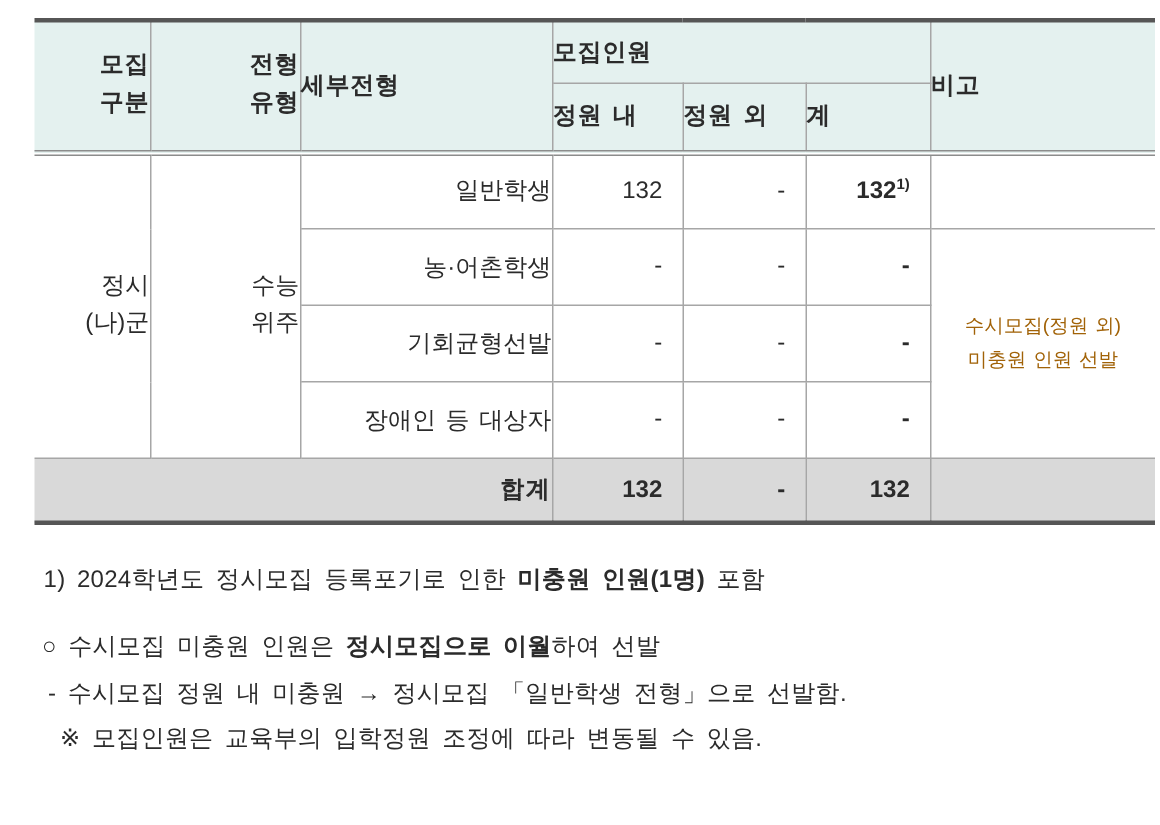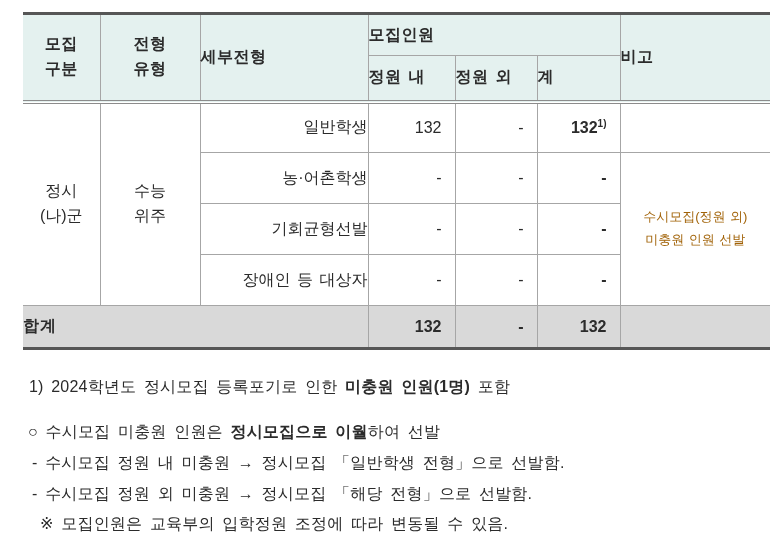--- a/index.html
+++ b/index.html
@@ -21,30 +21,30 @@
     background:#e4f1ef;font-weight:bold;font-size:16px;
     text-align:left;letter-spacing:0.5px;word-spacing:2px;
   }
   .hdr-bottom{border-bottom:4px double #8c8c8c;}
   .tr-h1{height:42px;}
   .tr-h2{height:46px;}
   .tr-body{height:51px;}
   .tr-total{height:43px;}
 
   td{font-size:16px;word-spacing:2px;}
-  .pre{white-space:pre-line;text-align:center;line-height:1.55;}
+  .pre{white-space:pre-line;text-align:right;line-height:1.55;}
   .detail{text-align:right;padding-left:11px;}
   .num{text-align:right;padding-right:13px;padding-left:26px;}
   .total-col{font-weight:bold;}
   .remark{
     font-size:13px;text-align:center;line-height:1.75;
     white-space:pre-line;word-spacing:1px;color:#a16207;
   }
   .tr-total td{background:#d9d9d9;font-weight:bold;}
-  .tr-total .label{text-align:left;letter-spacing:1px;}
+  .tr-total .label{text-align:right;letter-spacing:1px;}
   sup.fn{font-size:10px;font-weight:bold;vertical-align:super;line-height:0;}
 
   .notes{font-size:16px;line-height:21px;word-spacing:3px;letter-spacing:0.2px;}
   .note-1{margin:26px 0 0 6px;}
   .note-2{margin:24px 0 0 5px;}
   .note-dash{margin:10px 0 0 9px;}
   .note-star{margin:9px 0 0 17px;}
   .b{font-weight:bold;}
 </style>
 </head>
@@ -117,17 +117,16 @@
         <td class="num">132</td>
         <td></td>
       </tr>
     </tbody>
   </table>
 
   <div class="notes">
     <div class="note-1"><span>1) 2024학년도 정시모집 등록포기로 인한 </span><span class="b">미충원 인원(1명)</span><span> 포함</span></div>
     <div class="note-2"><span>○ 수시모집 미충원 인원은 </span><span class="b">정시모집으로 이월</span><span>하여 선발</span></div>
     <div class="note-dash">- 수시모집 정원 내 미충원 → 정시모집 「일반학생 전형」으로 선발함.</div>
-    <div class="note-dash">- 수시모집 정원 외 미충원 → 정시모집 「해당 전형」으로 선발함.</div>
     <div class="note-star">※ 모집인원은 교육부의 입학정원 조정에 따라 변동될 수 있음.</div>
   </div>
 
 </div>
 
 </body></html>

